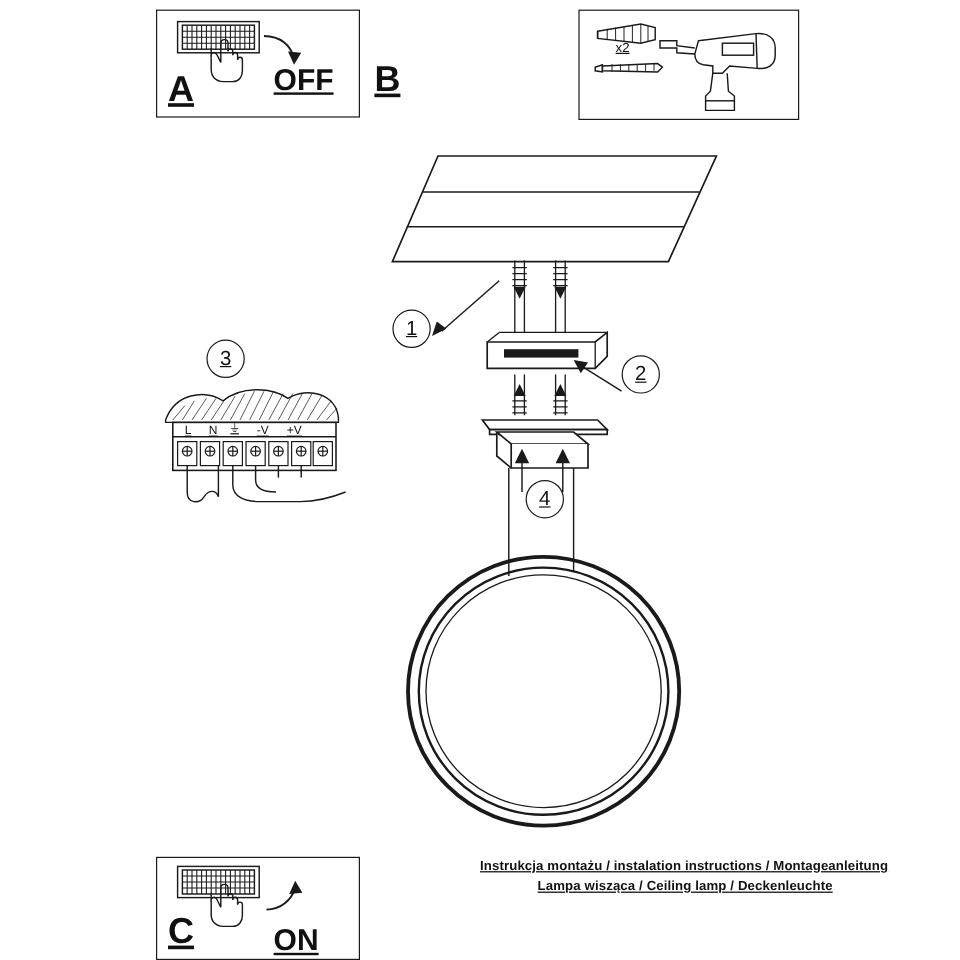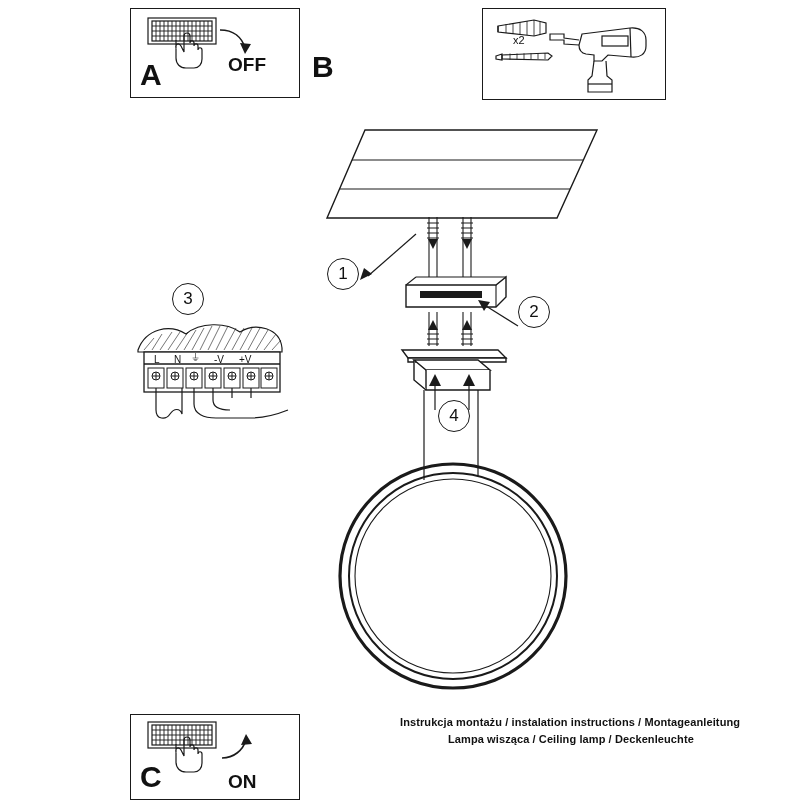--- a/index.html
+++ b/index.html
@@ -10,38 +10,38 @@
   body {
     font-family: "Liberation Sans", sans-serif;
   }
   #sheet {
     position: relative;
     width: 800px;
     height: 800px;
     background: #ffffff;
     overflow: hidden;
   }
-  .abs { position: absolute; }
+  .abs { position: absolute; text-decoration: underline; }
 
   
   .panel {
     border: 1.6px solid #1a1a1a;
     box-sizing: border-box;
     background: #fff;
   }
 
   
   .biglabel {
     font-size: 30px;
     font-weight: 700;
     color: #111;
     line-height: 1;
   }
   .offon {
-    font-size: 19px;
+    font-size: 25px;
     font-weight: 700;
     color: #111;
     line-height: 1;
   }
 
   
   .callout {
     width: 32px;
     height: 32px;
     border: 1.6px solid #1a1a1a;

